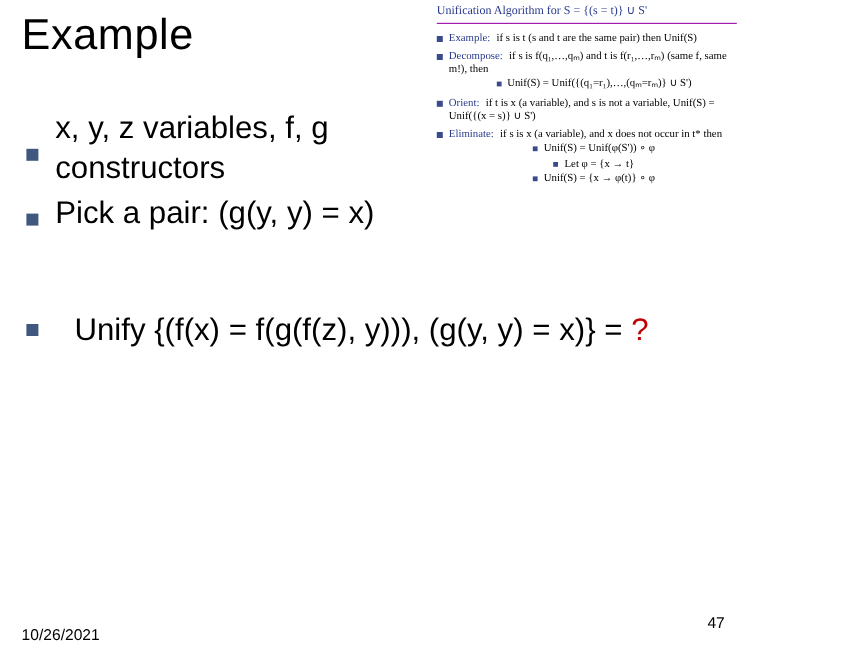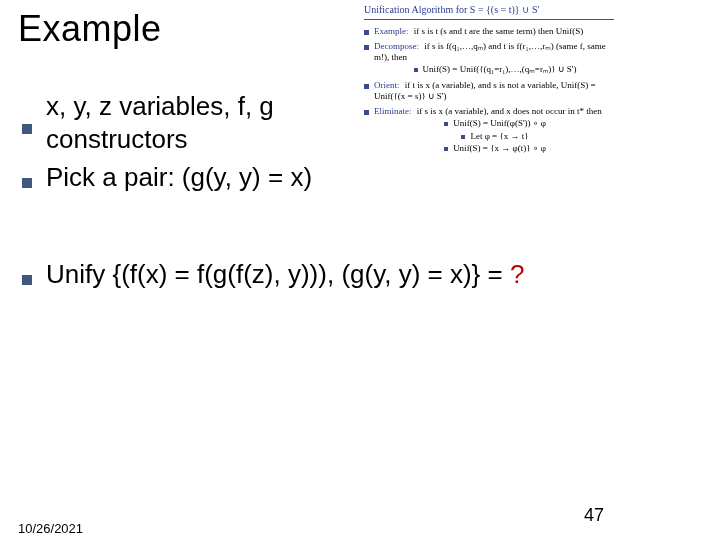--- a/index.html
+++ b/index.html
@@ -50,38 +50,39 @@
     font-size: 26px;
     line-height: 1.25;
     color: #000;
   }
   .third-row {
     position: absolute;
     top: 258px;
     left: 22px;
     right: 30px;
     display: flex;
-    align-items: center;
+    align-items: flex-start;
+    gap: 16px;
   }
   .third-row .li-text {
     font-size: 26px;
   }
   .red-q { color: #c00000; }
   .footer-date {
     position: absolute;
     left: 18px;
     bottom: 4px;
     font-size: 13px;
     color: #000;
   }
   .footer-page {
     position: absolute;
     right: 24px;
     bottom: 14px;
-    font-size: 18px;
+    font-size: 13px;
     color: #000;
   }
 
   
   .ref-panel {
     position: absolute;
     top: 4px;
     right: 14px;
     width: 250px;
     font-family: "Times New Roman", serif;
@@ -155,21 +156,21 @@
   <div class="footer-date">10/26/2021</div>
   <div class="footer-page">47</div>
 
   <div class="ref-panel">
     <div class="ref-title">Unification Algorithm for S = {(s = t)} ∪ S'</div>
 
     <div class="ref-item">
       <div class="ref-bullet"></div>
       <div>
         <span class="ref-label">Example:</span>
-        <span class="ref-body">if s is t (s and t are the same term) then Unif(S)</span>
+        <span class="ref-body">if s is t (s and t are the same pair) then Unif(S)</span>
       </div>
     </div>
 
     <div class="ref-item">
       <div class="ref-bullet"></div>
       <div>
         <span class="ref-label">Decompose:</span>
         <span class="ref-body">if s is f(q₁,…,qₘ) and t is f(r₁,…,rₘ) (same f, same m!), then</span>
       </div>
     </div>

